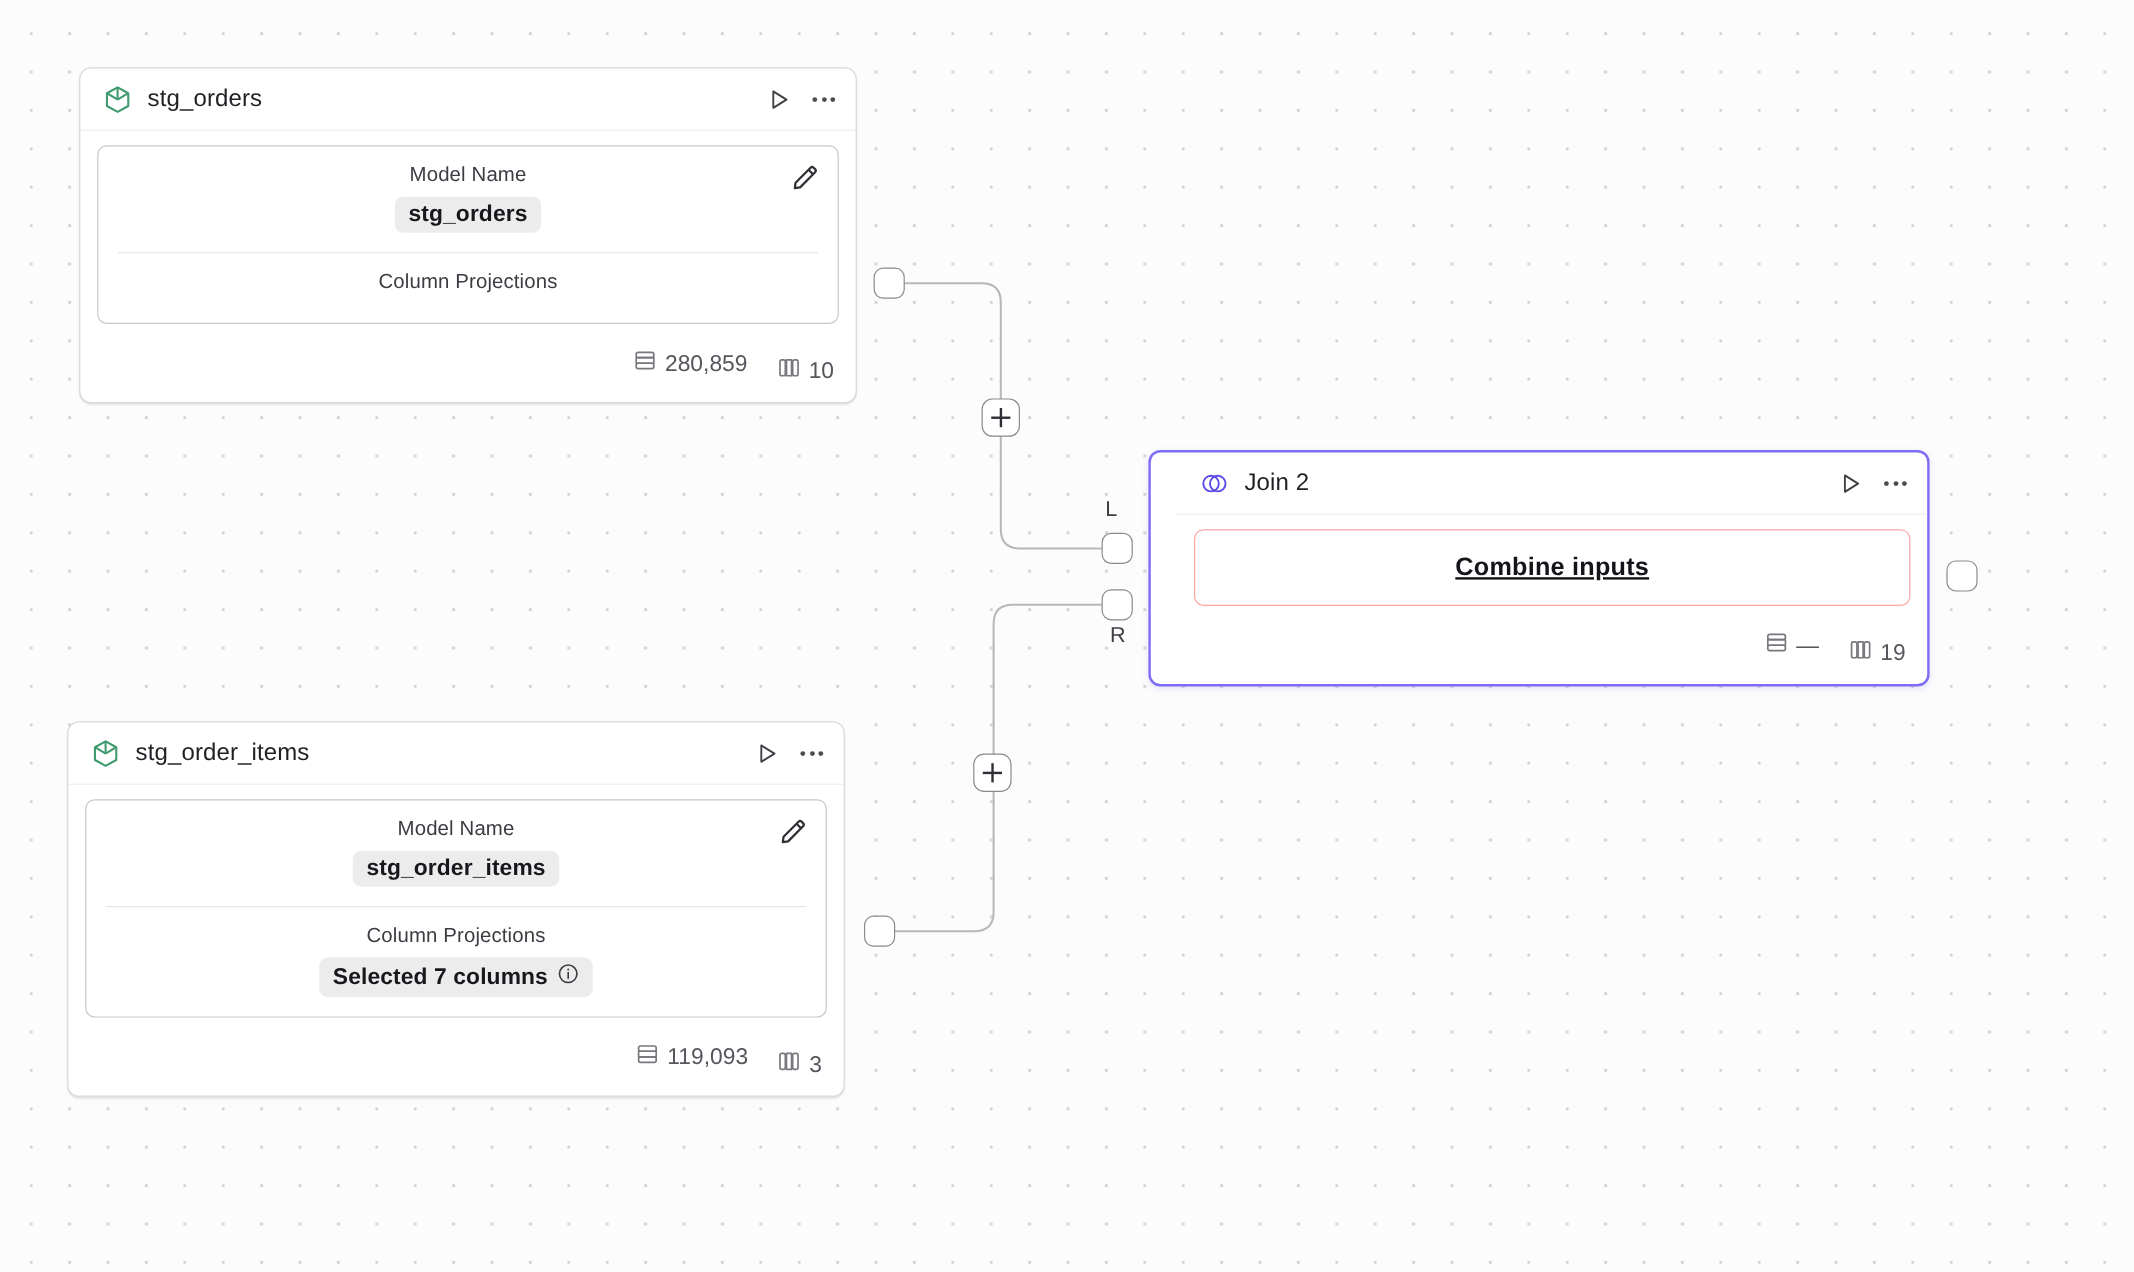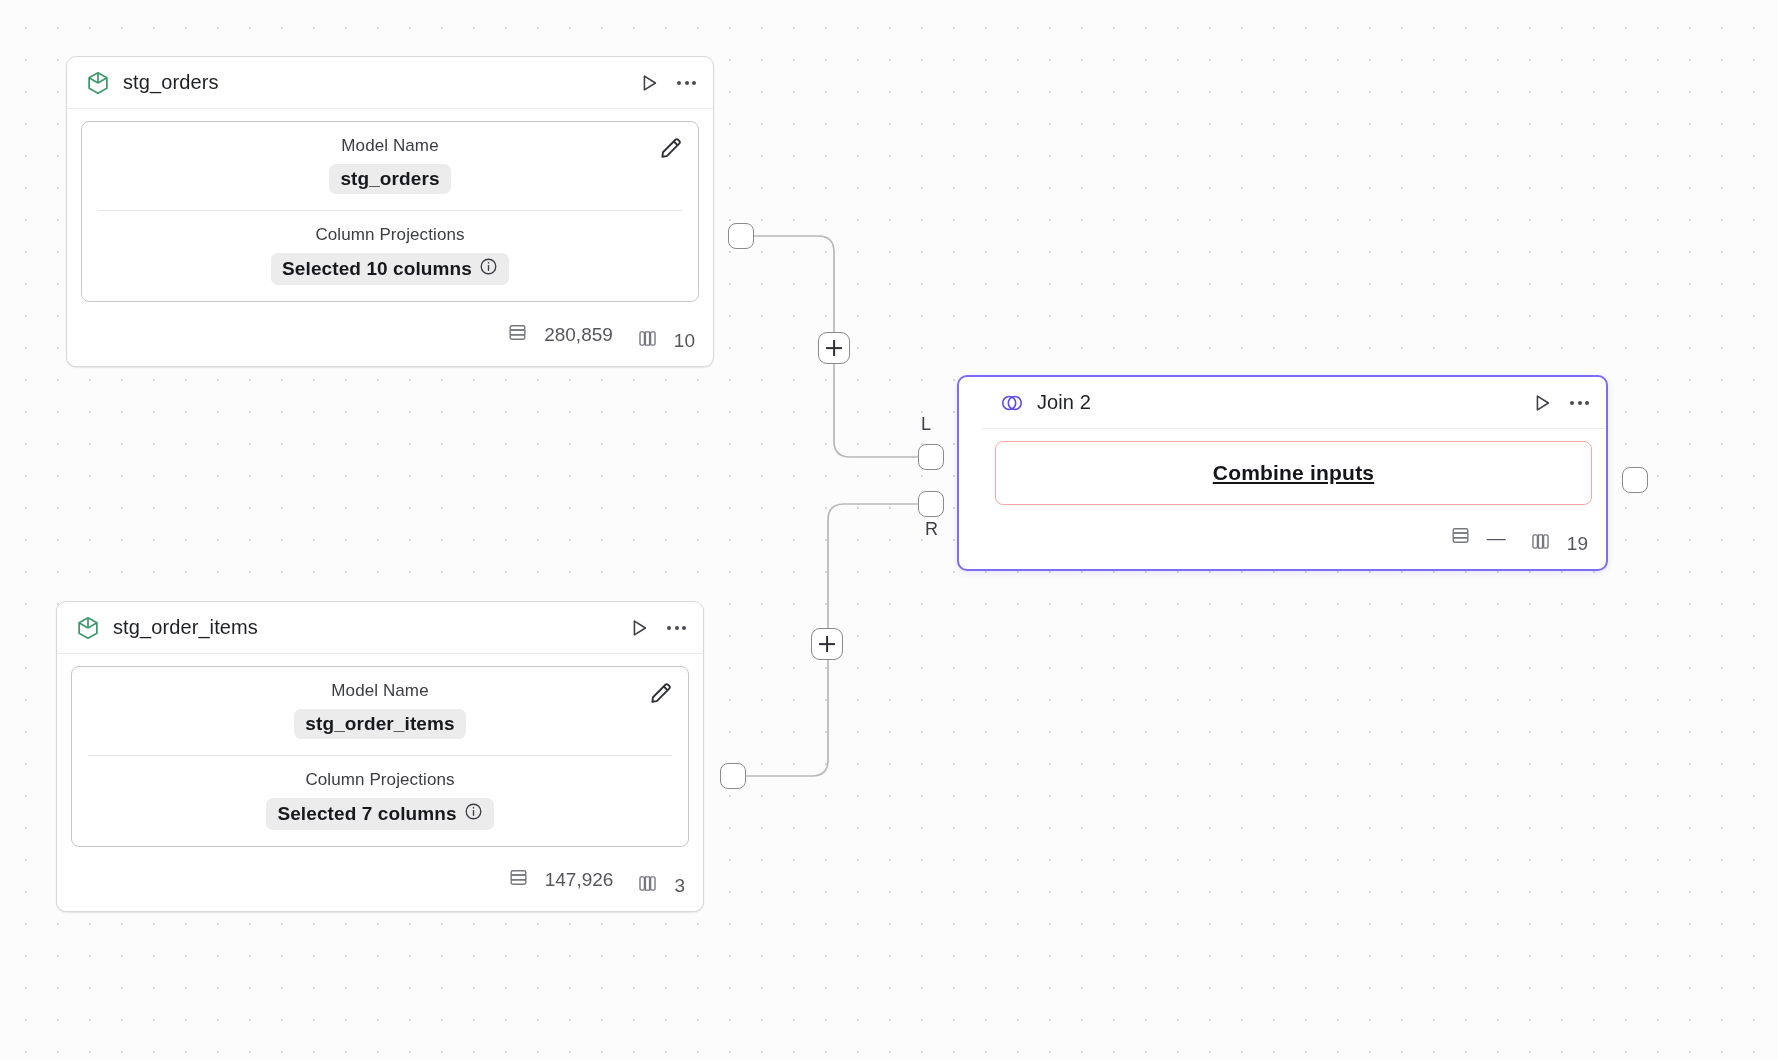--- a/index.html
+++ b/index.html
@@ -129,21 +129,21 @@
     align-items: center;
     justify-content: flex-end;
     gap: 10px;
     padding: 8px 18px 12px 18px;
     font-size: 19px;
     color: #56575d;
   }
   .stat {
     display: flex;
     align-items: center;
-    gap: 16px;
+    gap: 6px;
   }
   .stat + .stat { margin-left: 14px; margin-top: 12px; }
 
   
   .combine-btn {
     width: 100%;
     border: 1px solid #fca5a5;
     border-radius: 8px;
     background: #fff;
     padding: 19px 0;
@@ -239,30 +239,20 @@
             <path d="M14.6 6l3.4 3.4"></path>
           </svg>
         </span>
 
         <div class="field-label">Model Name</div>
         <span class="pill">stg_orders</span>
 
         <div class="divider"></div>
 
         <div class="field-label">Column Projections</div>
-        <span class="pill">
-          <span>Selected 10 columns</span>
-          <span>
-            <svg width="19" height="19" viewBox="0 0 24 24" fill="none" stroke="#3c3d43" stroke-width="1.7">
-              <circle cx="12" cy="12" r="9.2"></circle>
-              <path d="M12 10.8v6" stroke-linecap="round"></path>
-              <circle cx="12" cy="7.4" r="1.05" fill="#3c3d43" stroke="none"></circle>
-            </svg>
-          </span>
-        </span>
       </div>
     </div>
 
     <div class="node-footer">
       <span class="stat">
         <span>
           <svg width="21" height="21" viewBox="0 0 24 24" fill="none" stroke="#77787e" stroke-width="1.6" stroke-linejoin="round">
             <rect x="3.6" y="4.2" width="16.8" height="5" rx="2"></rect>
             <rect x="3.6" y="9.2" width="16.8" height="5.3"></rect>
             <rect x="3.6" y="14.5" width="16.8" height="5.2" rx="2"></rect>
@@ -342,21 +332,21 @@
 
     <div class="node-footer">
       <span class="stat">
         <span>
           <svg width="21" height="21" viewBox="0 0 24 24" fill="none" stroke="#77787e" stroke-width="1.6" stroke-linejoin="round">
             <rect x="3.6" y="4.2" width="16.8" height="5" rx="2"></rect>
             <rect x="3.6" y="9.2" width="16.8" height="5.3"></rect>
             <rect x="3.6" y="14.5" width="16.8" height="5.2" rx="2"></rect>
           </svg>
         </span>
-        <span>147,926</span>
+        <span>119,093</span>
       </span>
       <span class="stat">
         <span>
           <svg width="21" height="21" viewBox="0 0 24 24" fill="none" stroke="#77787e" stroke-width="1.6" stroke-linejoin="round">
             <rect x="3.4" y="4.4" width="5.1" height="15.2" rx="1.8"></rect>
             <rect x="9.6" y="4.4" width="4.8" height="15.2"></rect>
             <rect x="15.5" y="4.4" width="5.1" height="15.2" rx="1.8"></rect>
           </svg>
         </span>
         <span>3</span>

